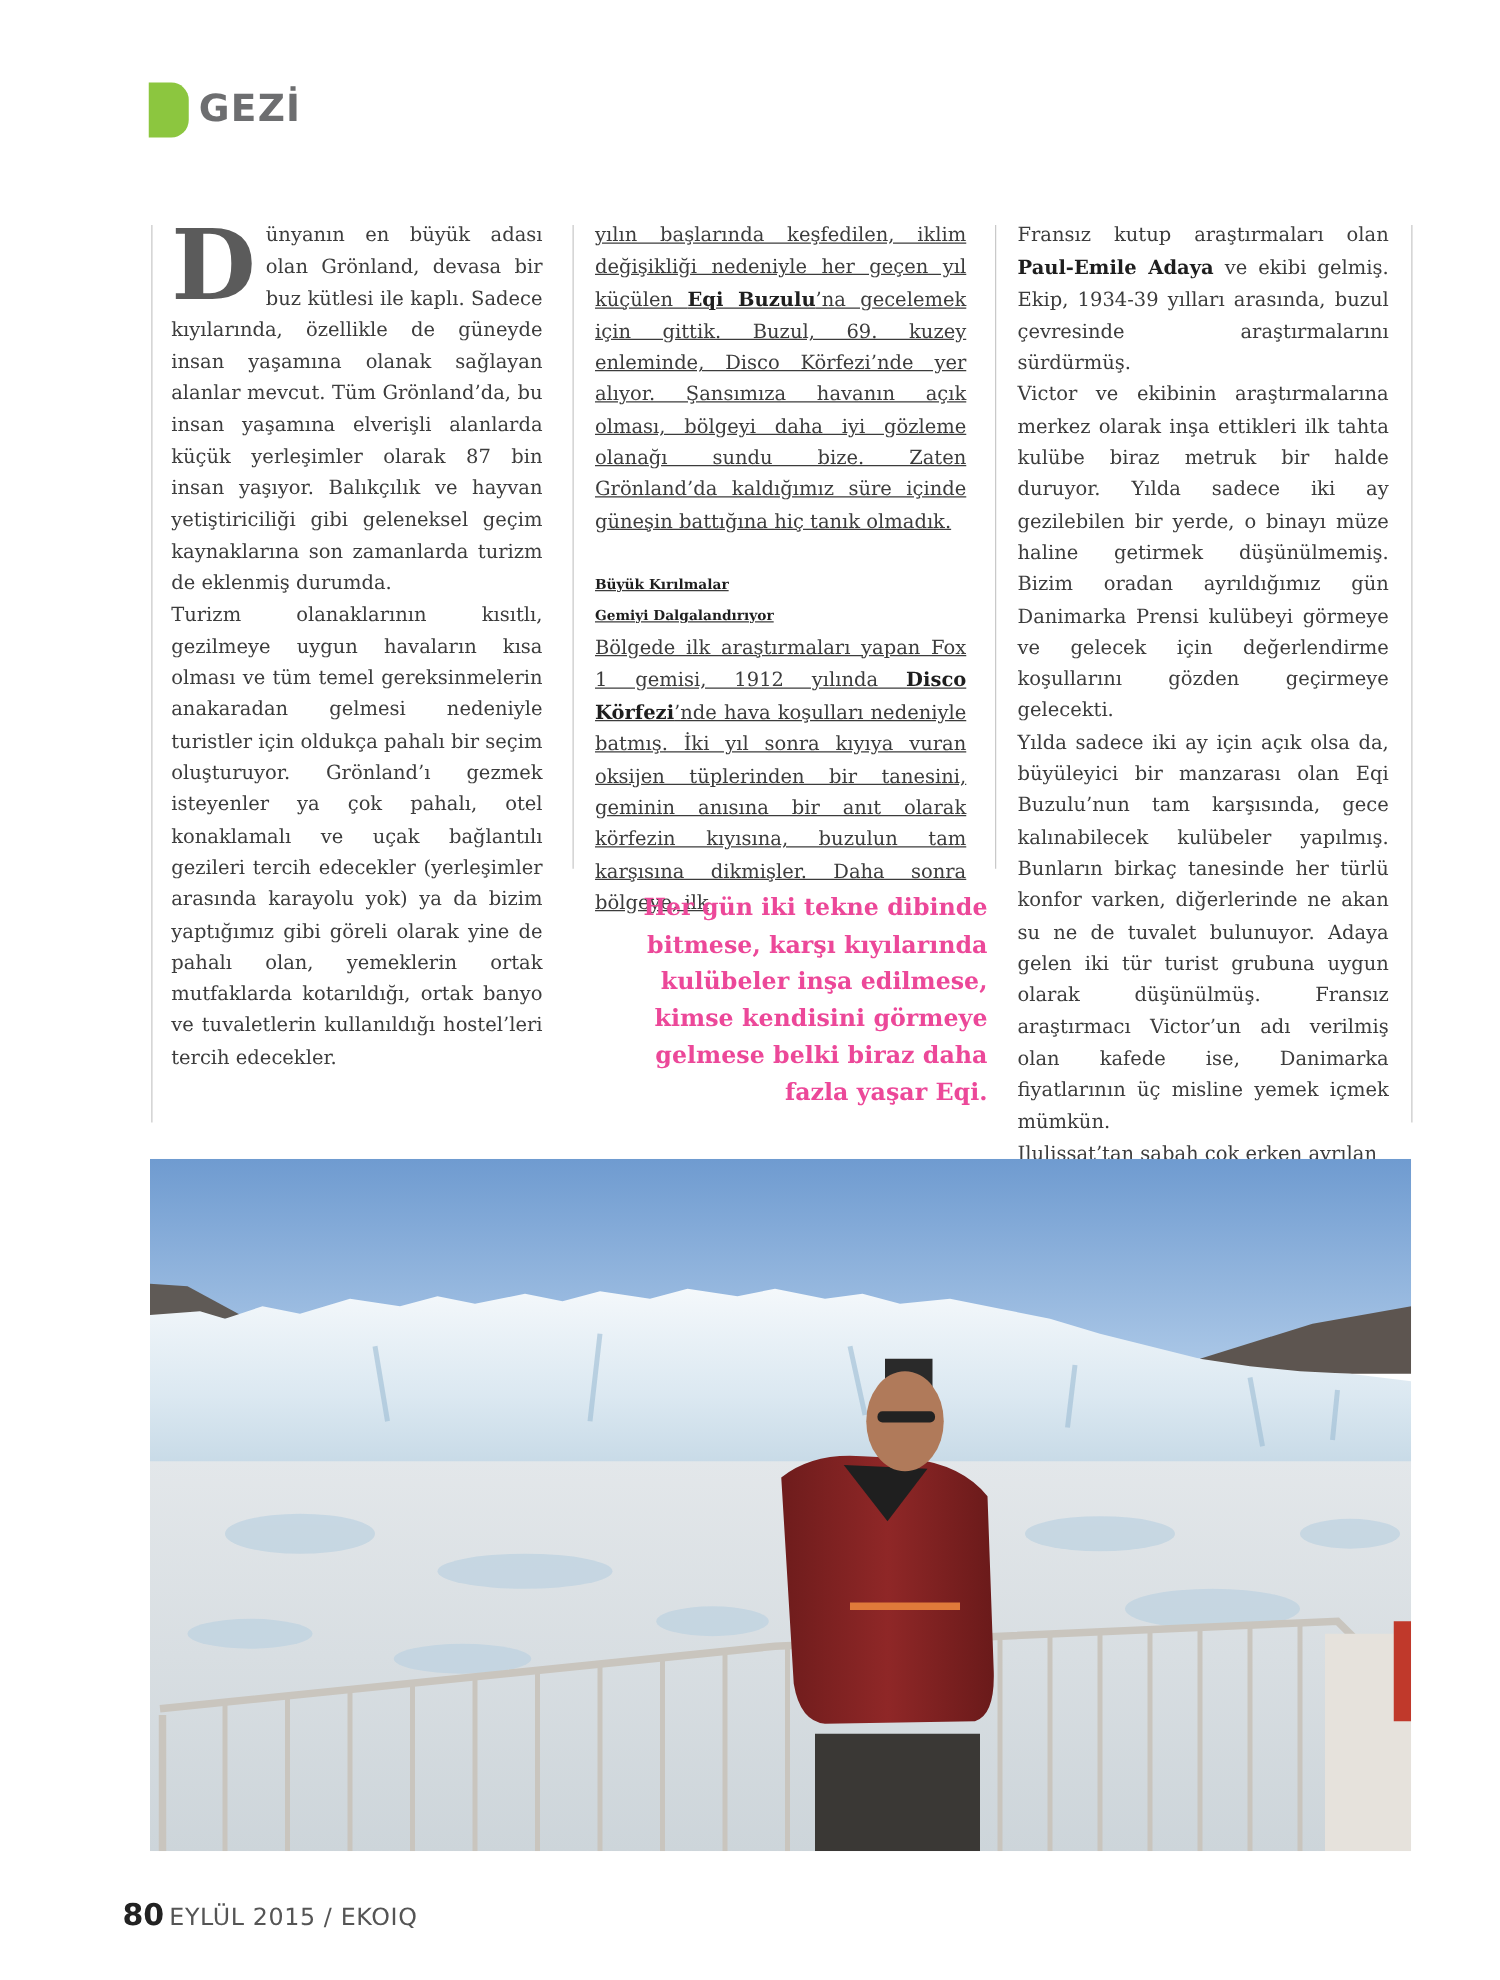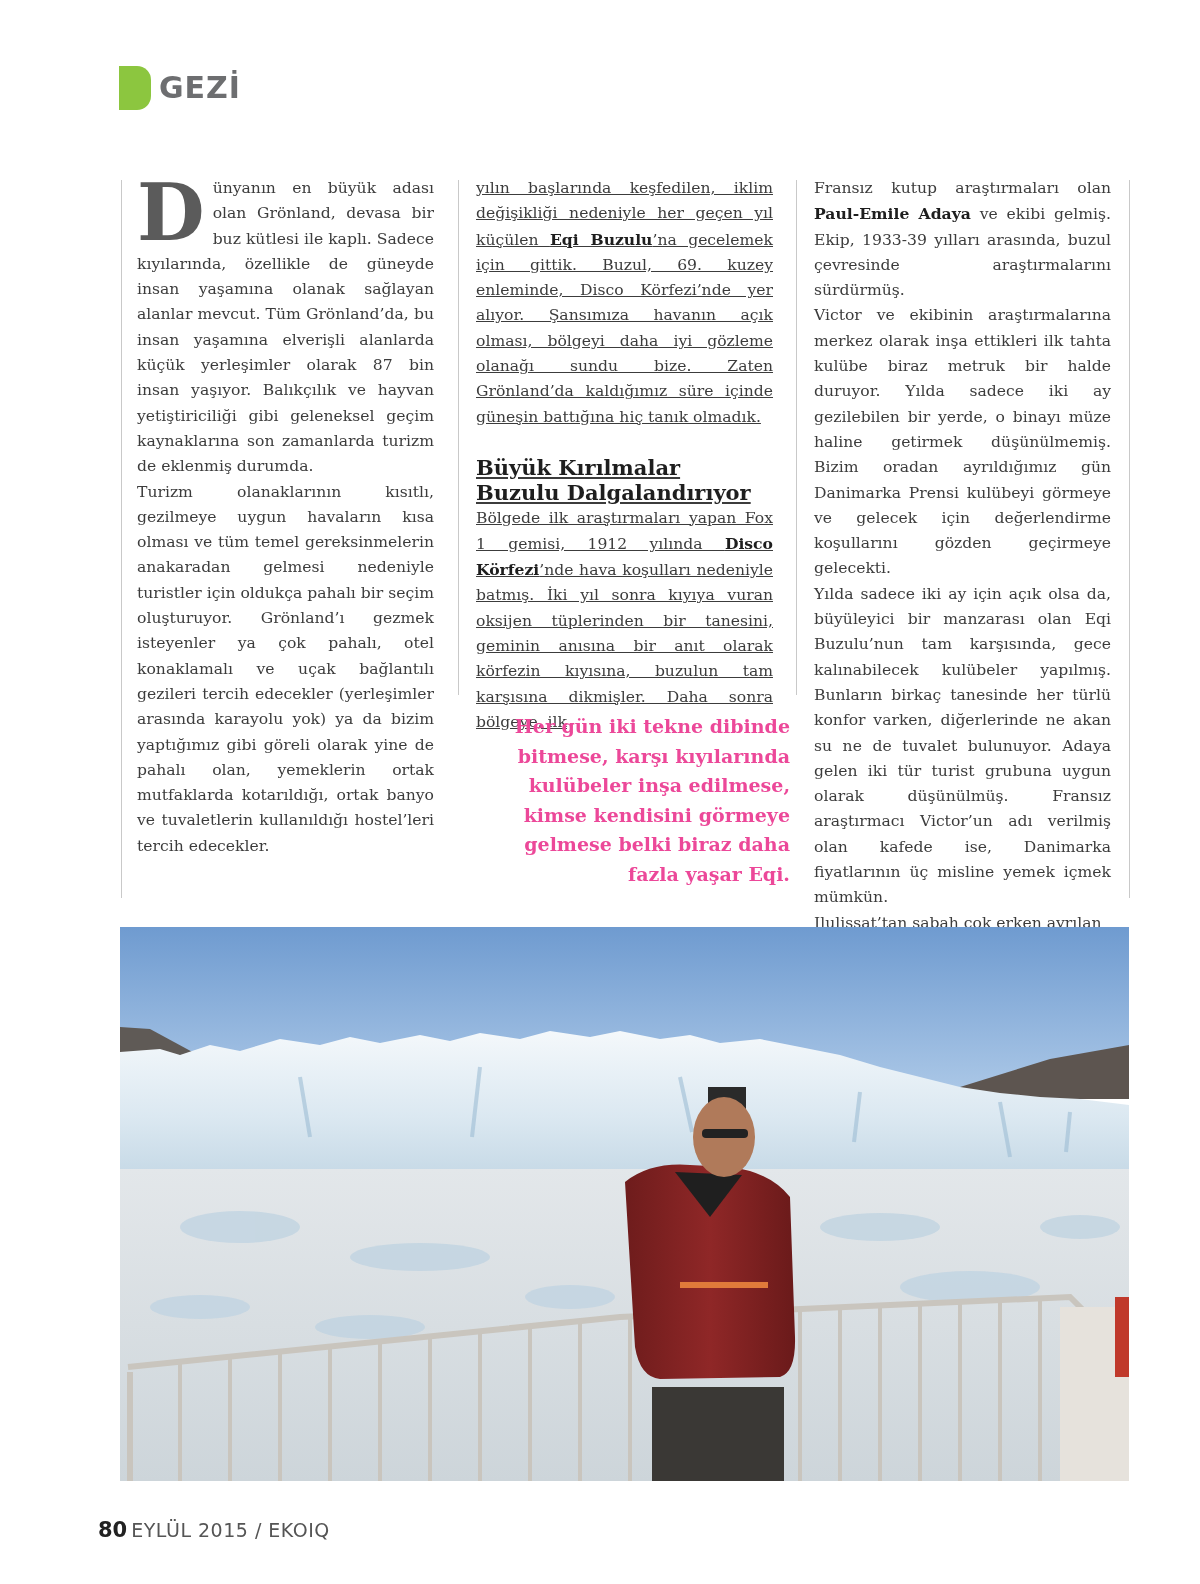--- a/index.html
+++ b/index.html
@@ -14,29 +14,29 @@
 
     .col { position: absolute; top: 176px; font-size: 15.6px; line-height: 25.3px; text-align: justify; color: #3c3c3c; }
     .col p { margin: 0; text-indent: 0; }
     .col b { color: #1e1e1e; }
     .col1 { left: 137px; width: 297px; }
     .col2 { left: 476px; width: 297px; text-decoration: underline; }
     .col3 { left: 814px; width: 297px; }
 
     .dropcap { float: left; font-family: "DejaVu Serif", serif; font-weight: bold; font-size: 78px; line-height: 62px; color: #5b5b5b; margin: 6px 8px 0 0; height: 66px; }
 
-    .subhead { font-weight: bold; color: #1e1e1e; margin-top: 25px; font-size: 21px; line-height: 25.3px; }
+    .subhead { font-weight: bold; color: #1e1e1e; margin-top: 25px; font-size: 11px; line-height: 25.3px; }
 
     .pullquote { position: absolute; left: 470px; top: 712px; width: 320px; text-align: right; font-family: "DejaVu Serif", serif; font-weight: bold; font-size: 19px; line-height: 29.5px; color: #ec4899; }
 
     .photo { position: absolute; left: 120px; top: 927px; width: 1009px; height: 554px; overflow: hidden; }
     .photo svg { display: block; }
 
     .footer { position: absolute; left: 98px; top: 1518px; font-family: "DejaVu Sans", sans-serif; color: #555; display: flex; align-items: baseline; }
-    .footer .pageno { font-weight: bold; font-size: 21px; color: #222; margin-right: 4px; }
+    .footer .pageno { font-weight: bold; font-size: 24px; color: #222; margin-right: 4px; }
     .footer .issue { font-size: 19px; letter-spacing: 0.5px; }
   </style>
 </head>
 <body>
 
 <div class="section-tag">
   <div class="tab"></div>
   <span class="label">GEZİ</span>
 </div>
 
@@ -49,29 +49,29 @@
   <p>
     <span class="dropcap">D</span><span>ünyanın en büyük adası olan Grönland, devasa bir buz kütlesi ile kaplı. Sadece kıyılarında, özellikle de güneyde insan yaşamına olanak sağlayan alanlar mevcut. Tüm Grönland’da, bu insan yaşamına elverişli alanlarda küçük yerleşimler olarak 87 bin insan yaşıyor. Balıkçılık ve hayvan yetiştiriciliği gibi geleneksel geçim kaynaklarına son zamanlarda turizm de eklenmiş durumda.</span>
   </p>
   <p>Turizm olanaklarının kısıtlı, gezilmeye uygun havaların kısa olması ve tüm temel gereksinmelerin anakaradan gelmesi nedeniyle turistler için oldukça pahalı bir seçim oluşturuyor. Grönland’ı gezmek isteyenler ya çok pahalı, otel konaklamalı ve uçak bağlantılı gezileri tercih edecekler (yerleşimler arasında karayolu yok) ya da bizim yaptığımız gibi göreli olarak yine de pahalı olan, yemeklerin ortak mutfaklarda kotarıldığı, ortak banyo ve tuvaletlerin kullanıldığı hostel’leri tercih edecekler.</p>
 </div>
 
 <div class="col col2">
   <p><span>yılın başlarında keşfedilen, iklim değişikliği nedeniyle her geçen yıl küçülen </span><b>Eqi Buzulu</b><span>’na gecelemek için gittik. Buzul, 69. kuzey enleminde, Disco Körfezi’nde yer alıyor. Şansımıza havanın açık olması, bölgeyi daha iyi gözleme olanağı sundu bize. Zaten Grönland’da kaldığımız süre içinde güneşin battığına hiç tanık olmadık.</span></p>
   <div class="subhead">
     <div>Büyük Kırılmalar</div>
-    <div>Buzulu Dalgalandırıyor</div>
+    <div>Gemiyi Dalgalandırıyor</div>
   </div>
   <p><span>Bölgede ilk araştırmaları yapan Fox 1 gemisi, 1912 yılında </span><b>Disco Körfezi</b><span>’nde hava koşulları nedeniyle batmış. İki yıl sonra kıyıya vuran oksijen tüplerinden bir tanesini, geminin anısına bir anıt olarak körfezin kıyısına, buzulun tam karşısına dikmişler. Daha sonra bölgeye, ilk</span></p>
 </div>
 
 <div class="pullquote">Her gün iki tekne dibinde bitmese, karşı kıyılarında kulübeler inşa edilmese, kimse kendisini görmeye gelmese belki biraz daha fazla yaşar Eqi.</div>
 
 <div class="col col3">
-  <p><span>Fransız kutup araştırmaları olan </span><b>Paul-Emile Adaya</b><span> ve ekibi gelmiş. Ekip, 1933-39 yılları arasında, buzul çevresinde araştırmalarını sürdürmüş.</span></p>
+  <p><span>Fransız kutup araştırmaları olan </span><b>Paul-Emile Adaya</b><span> ve ekibi gelmiş. Ekip, 1934-39 yılları arasında, buzul çevresinde araştırmalarını sürdürmüş.</span></p>
   <p>Victor ve ekibinin araştırmalarına merkez olarak inşa ettikleri ilk tahta kulübe biraz metruk bir halde duruyor. Yılda sadece iki ay gezilebilen bir yerde, o binayı müze haline getirmek düşünülmemiş. Bizim oradan ayrıldığımız gün Danimarka Prensi kulübeyi görmeye ve gelecek için değerlendirme koşullarını gözden geçirmeye gelecekti.</p>
   <p>Yılda sadece iki ay için açık olsa da, büyüleyici bir manzarası olan Eqi Buzulu’nun tam karşısında, gece kalınabilecek kulübeler yapılmış. Bunların birkaç tanesinde her türlü konfor varken, diğerlerinde ne akan su ne de tuvalet bulunuyor. Adaya gelen iki tür turist grubuna uygun olarak düşünülmüş. Fransız araştırmacı Victor’un adı verilmiş olan kafede ise, Danimarka fiyatlarının üç misline yemek içmek mümkün.</p>
   <p>Ilulissat’tan sabah çok erken ayrılan</p>
 </div>
 
 <div class="photo">
   <svg width="1009" height="554" viewBox="0 0 1009 554">
     <defs>
       <linearGradient id="sky" x1="0" y1="0" x2="0" y2="1">
         <stop offset="0" stop-color="#6f9bd0"></stop>

